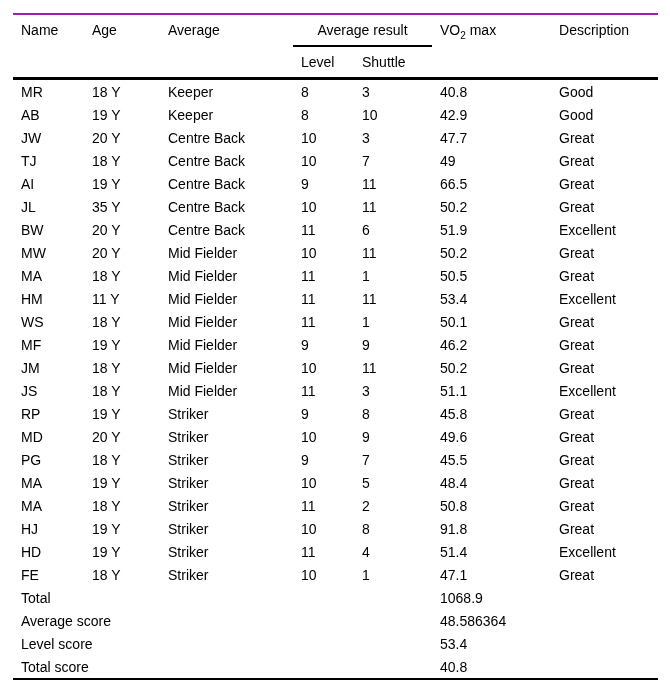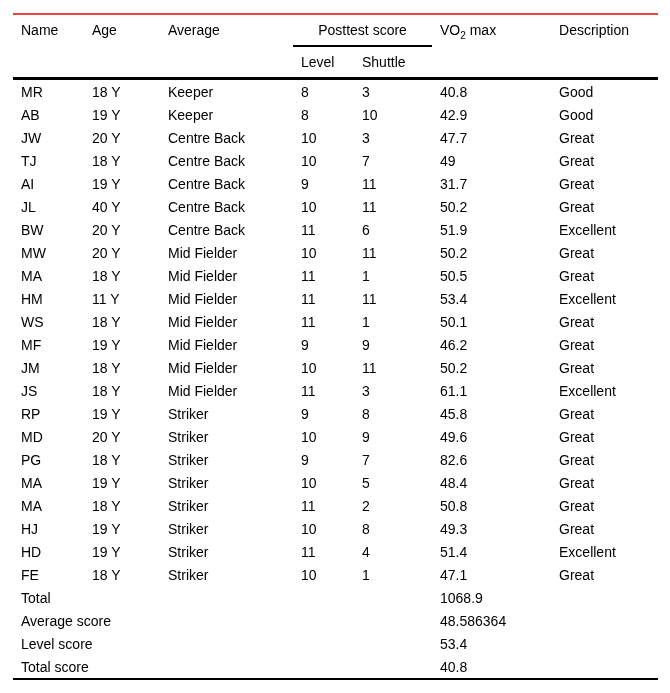--- a/index.html
+++ b/index.html
@@ -15,21 +15,21 @@
   .page {
     width: 670px;
     height: 693px;
     overflow: hidden;
   }
   table.results {
     border-collapse: collapse;
     table-layout: fixed;
     width: 645px;
     margin: 13px 12px 0 13px;
-    border-top: 2px solid #ef4444;
+    border-top: 2px solid #a21caf;
     border-bottom: 2px solid #000000;
     font-size: 14px;
   }
   thead th {
     font-weight: normal;
     text-align: left;
     padding: 0;
     font-size: 14px;
   }
   th.top {
@@ -80,21 +80,21 @@
       <col style="width:61px">
       <col style="width:78px">
       <col style="width:119px">
       <col style="width:107px">
     </colgroup>
     <thead>
       <tr>
         <th rowspan="2" class="top">Name</th>
         <th rowspan="2" class="top">Age</th>
         <th rowspan="2" class="top">Average</th>
-        <th colspan="2" class="group">Posttest score</th>
+        <th colspan="2" class="group">Average result</th>
         <th rowspan="2" class="top"><span>VO</span><sub class="vo2sub">2</sub><span> max</span></th>
         <th rowspan="2" class="top">Description</th>
       </tr>
       <tr>
         <th class="sub">Level</th>
         <th class="sub">Shuttle</th>
       </tr>
     </thead>
     <tbody>
         <tr>
@@ -132,26 +132,26 @@
           <td>7</td>
           <td>49</td>
           <td>Great</td>
         </tr>
         <tr>
           <td>AI</td>
           <td>19 Y</td>
           <td>Centre Back</td>
           <td>9</td>
           <td>11</td>
-          <td>31.7</td>
+          <td>66.5</td>
           <td>Great</td>
         </tr>
         <tr>
           <td>JL</td>
-          <td>40 Y</td>
+          <td>35 Y</td>
           <td>Centre Back</td>
           <td>10</td>
           <td>11</td>
           <td>50.2</td>
           <td>Great</td>
         </tr>
         <tr>
           <td>BW</td>
           <td>20 Y</td>
           <td>Centre Back</td>
@@ -213,21 +213,21 @@
           <td>11</td>
           <td>50.2</td>
           <td>Great</td>
         </tr>
         <tr>
           <td>JS</td>
           <td>18 Y</td>
           <td>Mid Fielder</td>
           <td>11</td>
           <td>3</td>
-          <td>61.1</td>
+          <td>51.1</td>
           <td>Excellent</td>
         </tr>
         <tr>
           <td>RP</td>
           <td>19 Y</td>
           <td>Striker</td>
           <td>9</td>
           <td>8</td>
           <td>45.8</td>
           <td>Great</td>
@@ -240,21 +240,21 @@
           <td>9</td>
           <td>49.6</td>
           <td>Great</td>
         </tr>
         <tr>
           <td>PG</td>
           <td>18 Y</td>
           <td>Striker</td>
           <td>9</td>
           <td>7</td>
-          <td>82.6</td>
+          <td>45.5</td>
           <td>Great</td>
         </tr>
         <tr>
           <td>MA</td>
           <td>19 Y</td>
           <td>Striker</td>
           <td>10</td>
           <td>5</td>
           <td>48.4</td>
           <td>Great</td>
@@ -267,21 +267,21 @@
           <td>2</td>
           <td>50.8</td>
           <td>Great</td>
         </tr>
         <tr>
           <td>HJ</td>
           <td>19 Y</td>
           <td>Striker</td>
           <td>10</td>
           <td>8</td>
-          <td>49.3</td>
+          <td>91.8</td>
           <td>Great</td>
         </tr>
         <tr>
           <td>HD</td>
           <td>19 Y</td>
           <td>Striker</td>
           <td>11</td>
           <td>4</td>
           <td>51.4</td>
           <td>Excellent</td>

